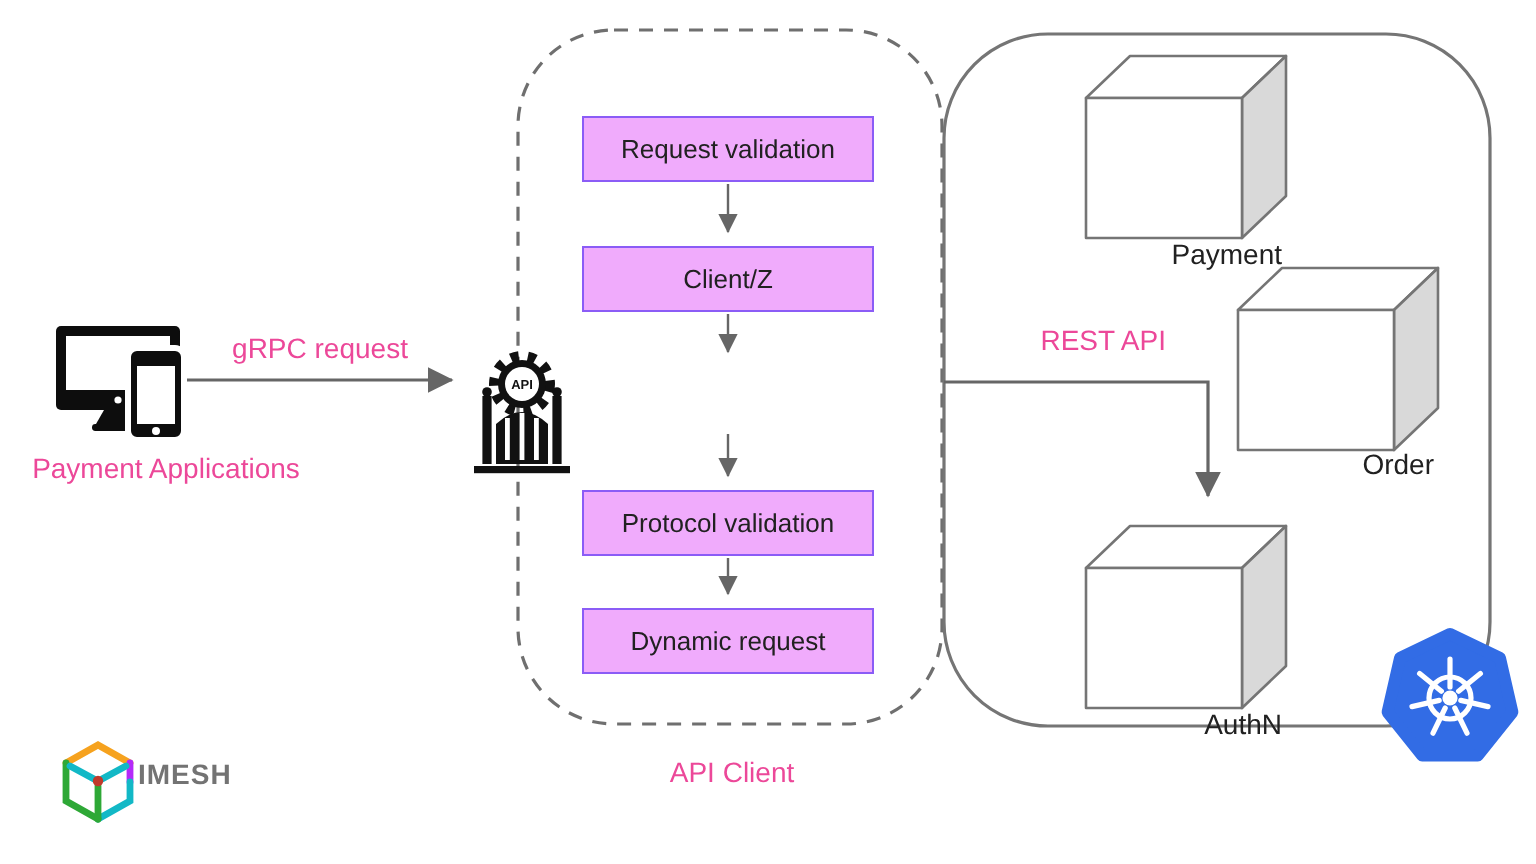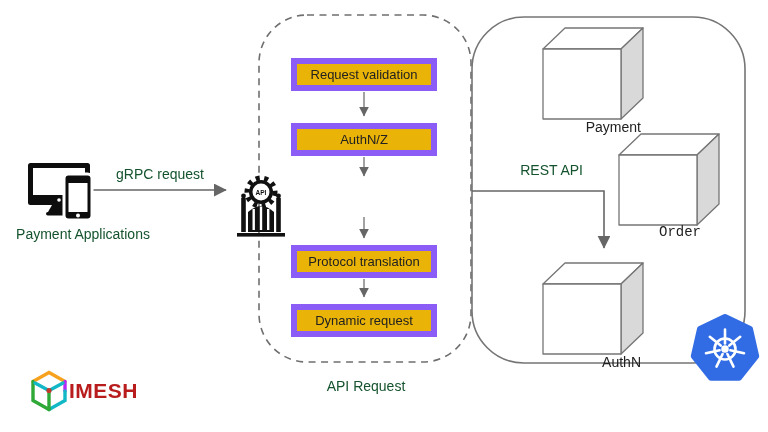--- a/index.html
+++ b/index.html
@@ -1,31 +1,31 @@
 <!DOCTYPE html>
 <html><head>
 <meta charset="utf-8">
 <style>
   html,body{margin:0;padding:0;background:#fff;}
   .canvas{
     position:relative;width:768px;height:432px;background:#fff;overflow:hidden;
     font-family:"Liberation Sans",sans-serif;color:#1f1f1f;
   }
   .canvas svg{position:absolute;left:0;top:0;}
-  .lbl{position:absolute;font-size:14px;color:#14532d;text-align:center;white-space:nowrap;}
+  .lbl{position:absolute;font-size:14px;color:#ec4899;text-align:center;white-space:nowrap;}
   .step{
     position:absolute;left:291px;width:146px;height:33px;
-    border:6px solid #8b5cf6;background:#eab308;box-sizing:border-box;
+    border:1px solid #8b5cf6;background:#f0abfc;box-sizing:border-box;
     display:flex;align-items:center;justify-content:center;
     font-size:13px;color:#212121;
   }
   .cube-lbl{position:absolute;width:98px;text-align:right;font-size:14px;color:#212121;margin-top:42px;}
   .imesh-text{
-    position:absolute;left:69px;top:379px;font-size:21px;font-weight:bold;
-    color:#b91c1c;letter-spacing:.5px;
+    position:absolute;left:69px;top:379px;font-size:14px;font-weight:bold;
+    color:#737373;letter-spacing:.5px;
   }
 </style>
 </head>
 <body>
 
 <div class="canvas">
 
   <svg width="768" height="432" viewBox="0 0 768 432">
     <defs>
       <marker id="arr" markerWidth="10" markerHeight="9" refX="7.5" refY="4" orient="auto">
@@ -119,33 +119,33 @@
       <path d="M51,389.5 L63,383" stroke="#12B8C6"></path>
       <path d="M47,389.5 L35,383" stroke="#12B8C6"></path>
       <circle cx="49" cy="390.5" r="2.6" fill="#C0392B" stroke="none"></circle>
     </g>
   </svg>
 
   <div class="step" style="top:58px">
       <span>Request validation</span>
     </div>
   <div class="step" style="top:123px">
-      <span>AuthN/Z</span>
+      <span>Client/Z</span>
     </div>
   <div class="step" style="top:245px">
-      <span>Protocol translation</span>
+      <span>Protocol validation</span>
     </div>
   <div class="step" style="top:304px">
       <span>Dynamic request</span>
     </div>
 
   <div class="lbl" style="left:108px;top:166px;width:104px;">gRPC request</div>
   <div class="lbl" style="left:16px;top:226px;width:134px;">Payment Applications</div>
   <div class="lbl" style="left:499px;top:162px;width:84px;text-align:right;">REST API</div>
-  <div class="lbl" style="left:306px;top:378px;width:120px;">API Request</div>
+  <div class="lbl" style="left:306px;top:378px;width:120px;">API Client</div>
 
   <div class="cube-lbl" style="left:543px;top:77px;">Payment</div>
-  <div class="cube-lbl" style="left:603px;top:182px;font-family:Liberation Mono, monospace;">Order</div>
+  <div class="cube-lbl" style="left:619px;top:182px;">Order</div>
   <div class="cube-lbl" style="left:543px;top:312px;">AuthN</div>
 
   <div class="imesh-text">IMESH</div>
 
 </div>
 
 </body></html>

